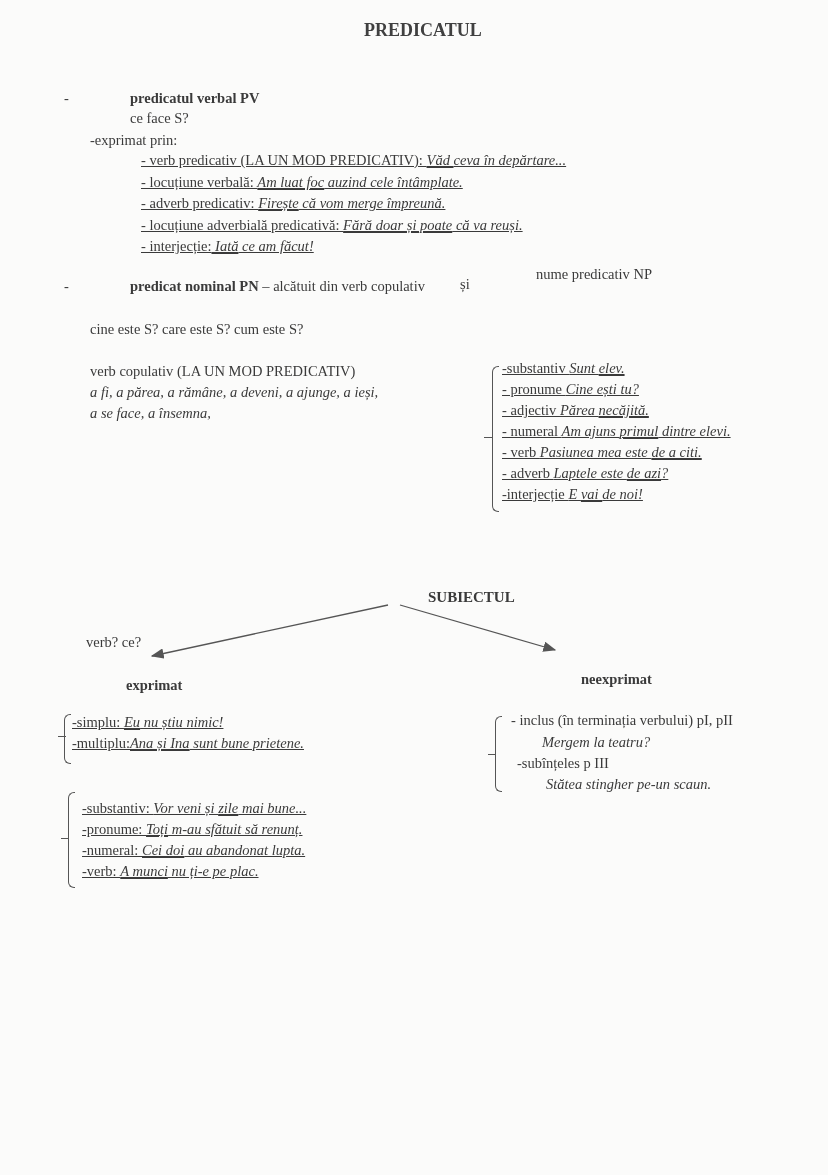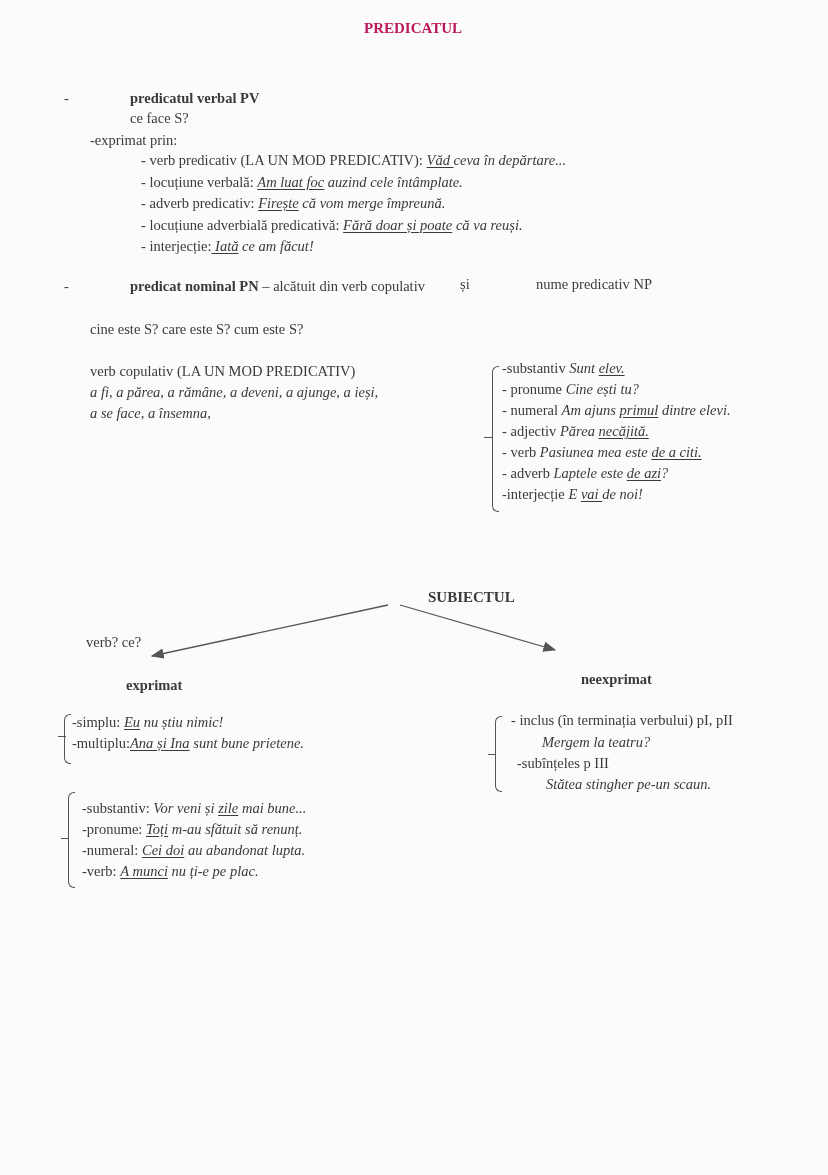--- a/index.html
+++ b/index.html
@@ -7,22 +7,22 @@
       width: 828px; height: 1175px; position: relative; overflow: hidden;
       background: #fbfbfa;
       font-family: "Liberation Serif", "DejaVu Serif", serif;
       color: #3a3a3a;
       font-size: 14.5px;
     }
     .abs { position: absolute; white-space: nowrap; }
     .b { font-weight: bold; margin-left: 40px; }
     .i { font-style: italic; }
     .u { text-decoration: underline; text-underline-offset: 2px; }
-    .title { font-size: 15px; font-weight: bold; color: #be185d; }
-    .line { line-height: 21.5px; }
+    .title { font-size: 18px; font-weight: bold; color: #404040; }
+    .line { line-height: 21.5px; text-decoration: underline; }
     .bracket {
       position: absolute; border-left: 1.3px solid #555; border-top: 1.3px solid #555; border-bottom: 1.3px solid #555;
       width: 6px; border-radius: 6px 0 0 6px;
     }
     .tick { position: absolute; width: 8px; border-top: 1.3px solid #555; }
     svg { position: absolute; left: 0; top: 0; }
   </style>
 </head>
 <body>
 
@@ -37,34 +37,34 @@
   <div><span>- verb predicativ (LA UN MOD PREDICATIV): </span><span class="i u">Văd </span><span class="i">ceva în depărtare...</span></div>
   <div><span>- locuțiune verbală: </span><span class="i u">Am luat foc</span><span class="i"> auzind cele întâmplate.</span></div>
   <div><span>- adverb predicativ:  </span><span class="i u">Firește</span><span class="i"> că vom merge împreună.</span></div>
   <div><span>- locuțiune adverbială predicativă: </span><span class="i u">Fără doar și poate</span><span class="i"> că va reuși.</span></div>
   <div><span>- interjecție:</span><span class="i u"> Iată</span><span class="i"> ce am făcut!</span></div>
 </div>
 
 <div class="abs" style="left:64px; top:278px;">-</div>
 <div class="abs" style="left:90px; top:278px;"><span class="b">predicat nominal PN</span><span> – alcătuit din verb copulativ</span></div>
 <div class="abs" style="left:460px; top:276px;">și</div>
-<div class="abs" style="left:536px; top:276px;">nume predicativ NP</div>
+<div class="abs" style="left:536px; top:266px;">nume predicativ NP</div>
 <div class="abs" style="left:90px; top:321px;">cine este S?   care este S?  cum este S?</div>
 
 <div class="abs" style="left:90px; top:363px;">verb  copulativ (LA UN MOD PREDICATIV)</div>
 <div class="abs i" style="left:90px; top:384px;">a fi, a părea, a rămâne, a deveni, a ajunge, a ieși,</div>
 <div class="abs i" style="left:90px; top:405px;">a se face, a însemna,</div>
 
 <div class="bracket" style="left:492px; top:366px; height:144px;"></div>
 <div class="tick" style="left:484px; top:437px;"></div>
 <div class="abs line" style="left:502px; top:358px; line-height:21px;">
   <div><span>-substantiv  </span><span class="i">Sunt </span><span class="i u">elev.</span><span class="i"></span></div>
   <div><span>- pronume   </span><span class="i">Cine ești tu?</span><span class="i u"></span><span class="i"></span></div>
+  <div><span>- adjectiv   </span><span class="i">Părea </span><span class="i u">necăjită.</span><span class="i"></span></div>
   <div><span> - numeral     </span><span class="i">Am ajuns </span><span class="i u">primul</span><span class="i"> dintre elevi.</span></div>
-  <div><span>- adjectiv   </span><span class="i">Părea </span><span class="i u">necăjită.</span><span class="i"></span></div>
   <div><span>- verb     </span><span class="i">Pasiunea mea este </span><span class="i u">de a citi.</span><span class="i"></span></div>
   <div><span> - adverb  </span><span class="i">Laptele este </span><span class="i u">de azi</span><span class="i">?</span></div>
   <div><span>-interjecție  </span><span class="i">E </span><span class="i u">vai </span><span class="i">de noi!</span></div>
 </div>
 
 <svg width="828" height="1175">
   <defs>
     <marker id="ah" markerWidth="10" markerHeight="8" refX="9" refY="4" orient="auto">
       <path d="M0,0 L10,4 L0,8 Z" fill="#555"></path>
     </marker>

